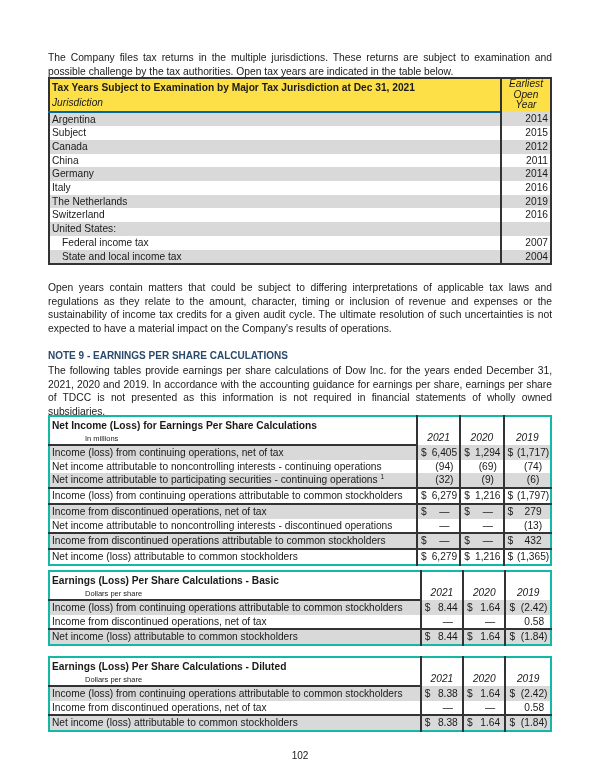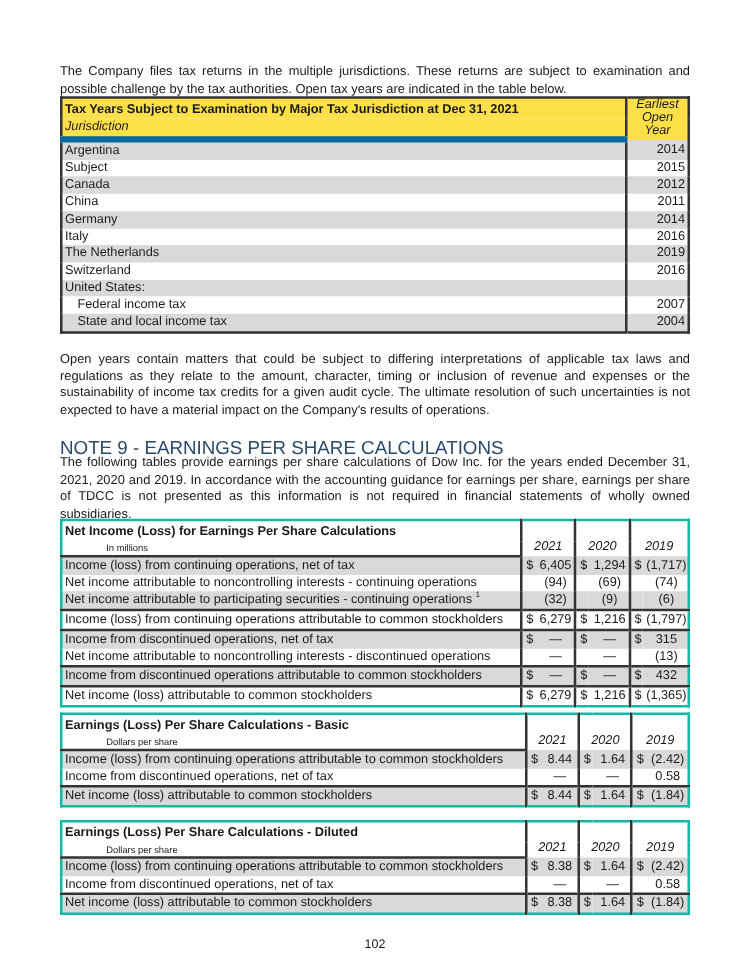--- a/index.html
+++ b/index.html
@@ -1,29 +1,29 @@
 <!DOCTYPE html>
 <html><head>
 <meta charset="utf-8">
 <style>
   html, body { margin:0; padding:0; background:#ffffff; }
   body { width:600px; height:776px; position:relative; font-family:"Liberation Sans", sans-serif; color:#1a1a1a; overflow:hidden; }
   .para { position:absolute; left:48px; width:504px; font-size:10.3px; line-height:13.5px; text-align:justify; margin:0; }
-  .heading { position:absolute; left:48px; font-size:15px; font-weight:normal; color:#2a4a6a; margin:0; }
+  .heading { position:absolute; left:48px; font-size:10px; font-weight:bold; color:#2a4a6a; margin:0; }
   table { border-collapse:collapse; position:absolute; left:48px; width:504px; font-size:10.2px; }
   td { padding:0 2px; height:13.7px; line-height:13.7px; white-space:nowrap; }
   .shade td.lab, .shade td.yr, .shade td.cur, .shade td.val { background:#d9d9d9; }
   
   #tax-table { top:77px; border:2px solid #333; }
   #tax-table .hdr td { background:#fde047; }
   #tax-table .col-year { width:44px; text-align:right; border-left:2px solid #333; }
   #tax-table .hdr-title { font-weight:bold; vertical-align:top; padding-top:2px; }
   #tax-table .hdr-sub { font-style:italic; }
   #tax-table .hdr-year { font-style:italic; text-align:center; line-height:10.5px; vertical-align:bottom; padding-bottom:1px; }
-  #tax-table tr.hdrbottom td { border-bottom:5px solid #0369a1;font-style:italic; }
+  #tax-table tr.hdrbottom td { border-bottom:2px solid #0369a1;font-style:italic; }
   .indent { padding-left:12px; }
   
   .fin { border:2px solid #14b8a6; }
   .fin td.lab { width:346px; }
   .fin td.cur { width:8px; padding:0 0 0 3px; border-left:2px solid #333; }
   .fin td.val { width:36px; text-align:center; padding:0 0 0 2px; }
   .fin .title { font-weight:bold; padding-top:2px; height:14px; line-height:14px; }
   .fin .units { font-size:7.5px; height:11px; line-height:11px;padding-left:35px; }
   .fin .yearh { font-style:italic; text-align:center; border-left:2px solid #333; vertical-align:bottom; }
   .fin tr.hdr2 td { border-bottom:2px solid #333; }
@@ -151,21 +151,21 @@
       <td class="cur">$</td>
         <td class="val">(1,797)</td>
     </tr>
     <tr class="shade topline">
       <td class="lab">Income from discontinued operations, net of tax</td>
       <td class="cur">$</td>
         <td class="val">—</td>
       <td class="cur">$</td>
         <td class="val">—</td>
       <td class="cur">$</td>
-        <td class="val">315</td>
+        <td class="val">279</td>
     </tr>
     <tr>
       <td class="lab">Net income attributable to noncontrolling interests - discontinued operations</td>
       <td class="cur"></td>
         <td class="val">—</td>
       <td class="cur"></td>
         <td class="val">—</td>
       <td class="cur"></td>
         <td class="val">(13)</td>
     </tr>

